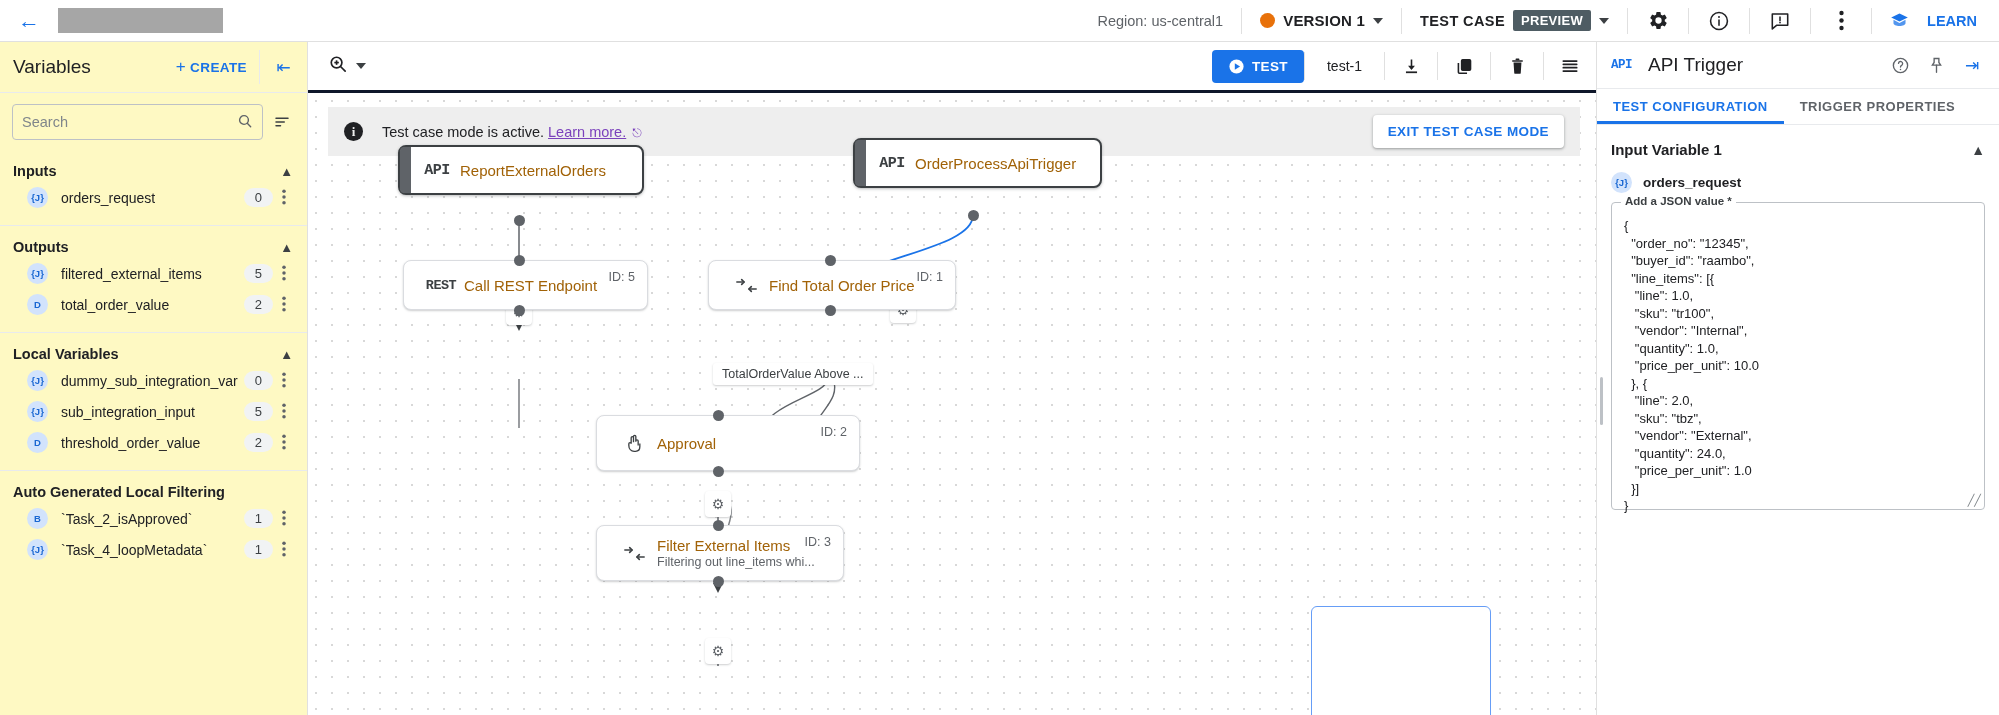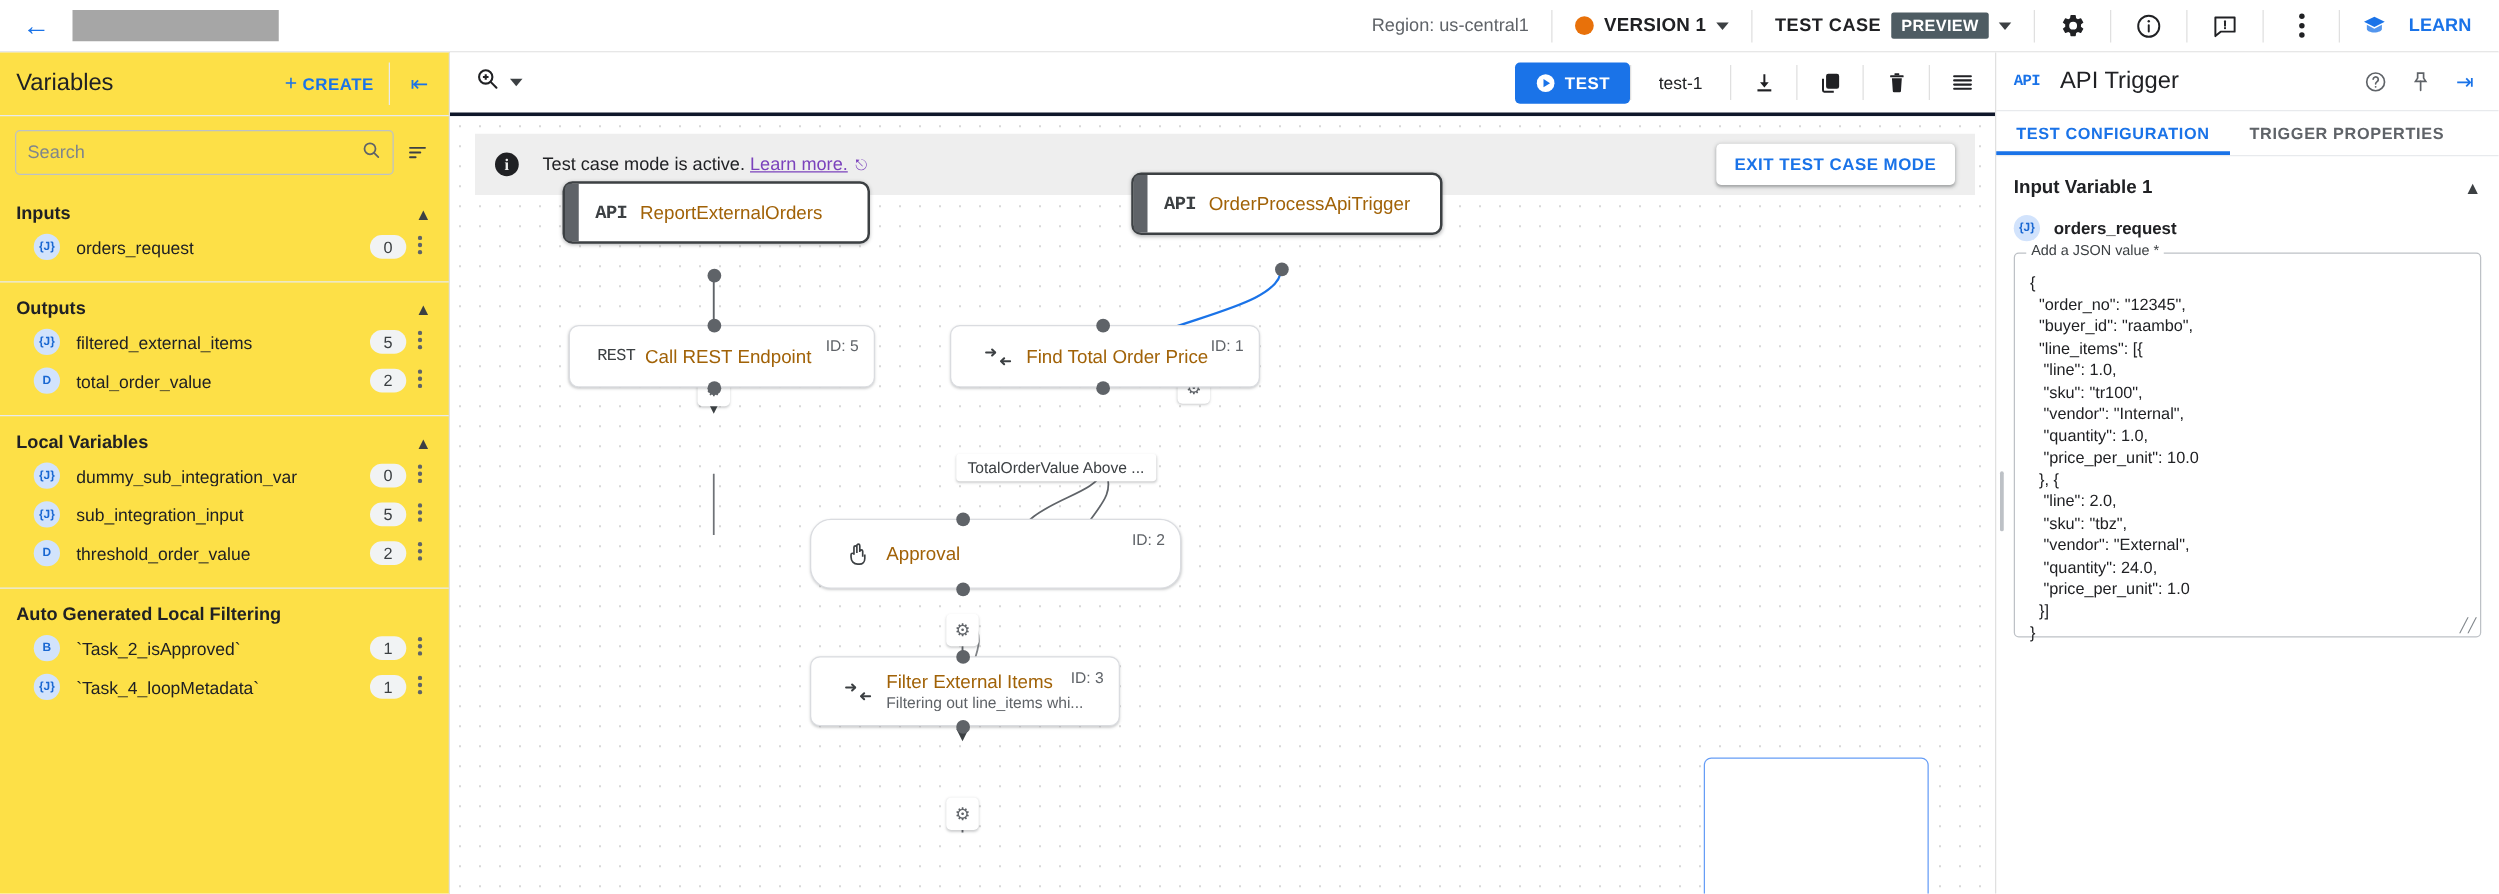--- a/index.html
+++ b/index.html
@@ -20,21 +20,21 @@
   .caret { width:0;height:0;border-left:5px solid transparent;border-right:5px solid transparent;border-top:6px solid #3c4043; }
   #testcase-label { font-size:14.5px; font-weight:bold; letter-spacing:.4px; }
   #preview-chip { background:#4e5c63; color:#fff; font-size:13px; font-weight:bold; padding:3px 8px; border-radius:2px; letter-spacing:.3px; }
   .tb-icon { width:56px; height:100%; display:flex; align-items:center; justify-content:center; cursor:pointer; }
   #learn-btn { display:flex; align-items:center; gap:18px; padding:0 22px 0 16px; color:#1a73e8; font-size:14.5px; font-weight:bold; cursor:pointer; }
 
   
   #body-row { display:flex; height:673px; }
 
   
-  #left-panel { width:360px; border-right:1px solid #e0e0e0; display:flex; flex-direction:column; background:#fde047; }
+  #left-panel { width:308px; border-right:1px solid #e0e0e0; display:flex; flex-direction:column; background:#fef9c3; }
   #lp-header { height:51px; display:flex; align-items:center; padding:0 0 0 13px; border-bottom:1px solid #e8eaed; }
   #lp-title { font-size:19px; color:#202124; }
   #lp-create { margin-left:auto; color:#1a73e8; font-size:13.5px; font-weight:bold; letter-spacing:.4px; display:flex; align-items:center; gap:4px; cursor:pointer; }
   #lp-create .plus { font-size:17px; font-weight:400; }
   #lp-collapse { width:48px; display:flex; align-items:center; justify-content:center; color:#1a73e8; font-size:17px; cursor:pointer; border-left:1px solid #e8eaed; margin-left:12px; height:34px; }
   #lp-search-row { padding:11px 12px 10px 12px; display:flex; align-items:center; gap:6px; }
   #search-box { flex:1; height:34px; border:1px solid #bdc1c6; border-radius:4px; display:flex; align-items:center; padding:17px 9px; }
   #search-box input { border:0; outline:0; flex:1; font-size:14.5px; font-family:inherit; color:#202124; background:transparent; }
   #search-box input::placeholder { color:#80868b; }
   #search-icon { color:#5f6368; font-size:15px; }
@@ -75,21 +75,21 @@
   #tm-ext { color:#7b42bc; font-size:12px; margin-left:2px; }
   #exit-test-btn { margin-left:auto; background:#fff; border-radius:4px; padding:9px 15px; color:#1a73e8; font-size:13.5px; font-weight:bold; letter-spacing:.4px; box-shadow:0 1px 2px rgba(60,64,67,.3),0 1px 3px 1px rgba(60,64,67,.15); cursor:pointer; }
 
   
   .node { position:absolute; background:#fff; border:1px solid #dadce0; border-radius:8px;
           box-shadow:0 1px 2px rgba(60,64,67,.25); display:flex; align-items:center; padding:0 14px; }
   .node.trigger { border:2px solid #3c4043; box-shadow:0 1px 3px rgba(60,64,67,.35); }
   .node.trigger::before { content:""; position:absolute; left:0; top:0; bottom:0; width:11px; background:#5f6368; border-radius:4px 0 0 4px; }
   .node-ico { width:46px; flex:0 0 auto; display:flex; align-items:center; justify-content:center; color:#3c4043; font-size:15px; }
   .node-ico.api { font-family:"Liberation Mono", monospace; font-size:15px; font-weight:bold; letter-spacing:-.5px; }
-  .node-ico.rest { font-family:"Liberation Mono", monospace; font-size:13.5px; font-weight:normal; letter-spacing:-.5px; }
+  .node-ico.rest { font-family:"Liberation Mono", monospace; font-size:13.5px; font-weight:bold; letter-spacing:-.5px; }
   .node-body { flex:1; min-width:0; }
   .node-title { font-size:15px; color:#a16207; white-space:nowrap; }
   .node-sub { font-size:12.5px; color:#5f6368; white-space:nowrap; overflow:hidden; text-overflow:ellipsis; margin-top:1px; }
   .node-id { position:absolute; right:12px; top:9px; font-size:12.5px; color:#5f6368; }
   .port { position:absolute; width:11px; height:11px; border-radius:50%; background:#5f6368; }
   .edge-label { position:absolute; background:#fff; border-radius:3px; padding:4px 9px; font-size:12.5px; color:#3c4043;
     box-shadow:0 1px 2px rgba(60,64,67,.25); white-space:nowrap; }
   .gear { position:absolute; width:26px;height:26px; border-radius:4px; background:#fff; display:flex;align-items:center;justify-content:center;
     box-shadow:0 1px 2px rgba(60,64,67,.25); color:#5f6368; font-size:14px; cursor:pointer;}
   #blue-box { position:absolute; left:1003px; top:513px; width:180px; height:120px; border:1.5px solid #669df6; border-radius:6px; background:#fff; }
@@ -105,21 +105,21 @@
   #rp-tabs { display:flex; border-bottom:1px solid #e8eaed; height:36px; }
   .rp-tab { padding:0 16px; display:flex;align-items:center; font-size:13px; font-weight:bold; letter-spacing:.5px; color:#5f6368; cursor:pointer; }
   .rp-tab.active { color:#1a73e8; box-shadow: inset 0 -3px 0 #1a73e8; }
   #rp-content { flex:1; padding:16px 14px 0 14px; overflow:hidden; position:relative; }
   #iv-head { display:flex; align-items:center; }
   #iv-title { font-size:15px; font-weight:bold; }
   #iv-chev { margin-left:auto; color:#3c4043; font-size:14px; cursor:pointer; }
   #iv-var { display:flex; align-items:center; margin-top:14px; }
   #iv-var-name { font-size:13.5px; font-weight:bold; margin-left:11px; }
   #json-wrap { margin-top:9px; border:1px solid #bdc1c6; border-radius:4px; position:relative; height:308px; padding:14px 12px 0 12px; }
-  #json-legend { position:absolute; top:-8px; left:9px; background:#fff; padding:0 4px; font-size:11.5px; font-weight:normal; color:#3c4043; }
+  #json-legend { position:absolute; top:-8px; left:9px; background:#fff; padding:0 4px; font-size:11.5px; font-weight:bold; color:#3c4043; }
   #json-text { font-size:13px; line-height:17.5px; color:#202124; white-space:pre; }
   #json-resize { position:absolute; right:3px; bottom:2px; color:#80868b; font-size:11px; transform:rotate(0deg); }
   #rp-scrollbar { position:absolute; left:3px; top:252px; width:3px; height:48px; background:#bdc1c6; border-radius:2px; }
 </style>
 </head>
 <body>
 
 <div id="topbar">
   <div id="back-arrow">←</div>
   <div id="title-redaction"></div>
@@ -443,21 +443,21 @@
             </svg>
         </span>
         <span class="node-title">Find Total Order Price</span>
         <span class="node-id">ID: 1</span>
       </div>
       <span class="port" style="left:517px;top:162px;"></span>
       <span class="port" style="left:517px;top:212px;"></span>
 
       <div class="edge-label" style="left:405px;top:270px;">TotalOrderValue Above ...</div>
 
-      <div class="node" style="left:288px;top:322px;width:297px;height:56px;border-radius:17px;">
+      <div class="node" style="left:288px;top:322px;width:264px;height:56px;">
         <span class="node-ico">
           <svg width="20" height="21" viewBox="0 0 24 24" fill="none" stroke="#3c4043" stroke-width="1.6" stroke-linejoin="round">
               <path d="M8.6 12.4V5.2a1.4 1.4 0 012.8 0v5.4m0-1.2V3.6a1.4 1.4 0 012.8 0v6.2m0-.8a1.4 1.4 0 012.8 0v5.3m-8.4-2a1.4 1.4 0 00-2.8 0v2.1c0 4 2.6 7 6.4 7h1.7c3 0 5.1-2.3 5.1-5.4v-4"></path>
             </svg>
         </span>
         <span class="node-title">Approval</span>
         <span class="node-id">ID: 2</span>
       </div>
       <span class="port" style="left:405px;top:317px;"></span>
       <span class="port" style="left:405px;top:373px;"></span>

